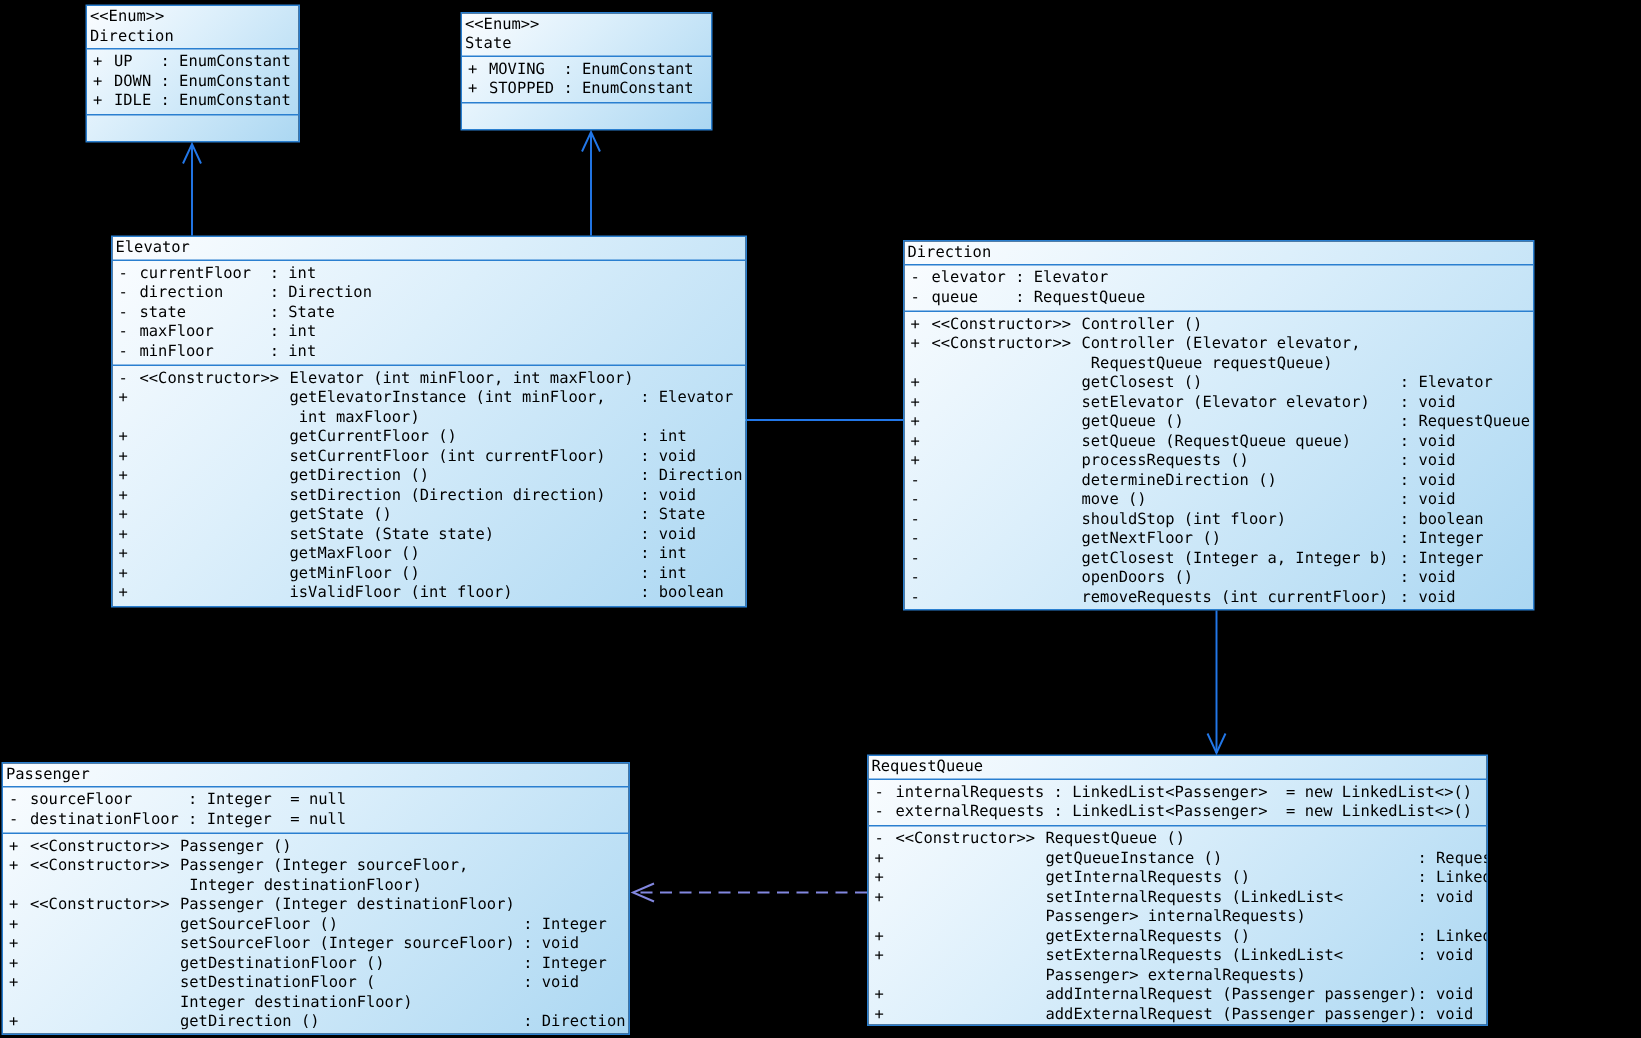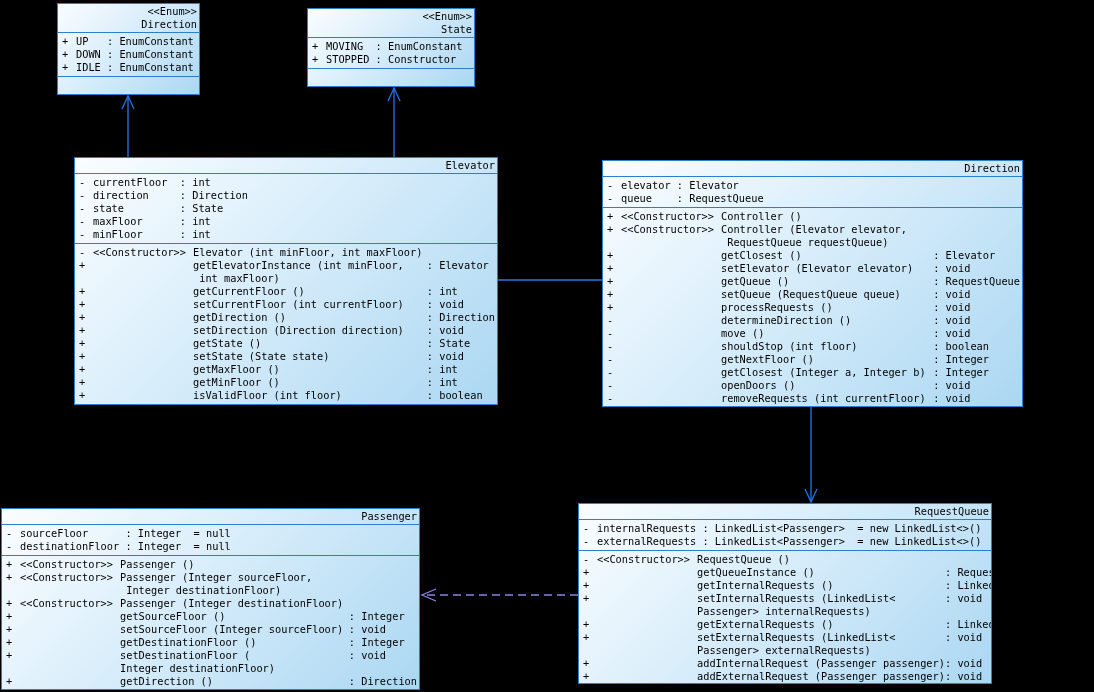--- a/index.html
+++ b/index.html
@@ -6,21 +6,21 @@
   #canvas{
     position:relative;width:1094px;height:692px;background:#000000;
     font-family:"DejaVu Sans Mono","Liberation Mono",monospace;
     font-size:10.3px;line-height:13px;color:#000;overflow:hidden;
   }
   .uml-class{
     position:absolute;display:flex;flex-direction:column;box-sizing:border-box;
     border:1px solid #2a7fd0;
     background:linear-gradient(135deg,#fbfdff 0%,#dcEFfb 40%,#abd7f2 100%);
   }
-  .title{text-align:right;padding:1px 2px;border-bottom:1px solid #2a7fd0;flex:0 0 auto;}
+  .title{text-align:left;padding:1px 2px;border-bottom:1px solid #2a7fd0;flex:0 0 auto;}
   .attrs{
     padding:2px 2px 2px 4px;border-bottom:1px solid #2a7fd0;
     display:grid;grid-template-columns:14px 1fr;align-content:start;flex:0 0 auto;
   }
   .methods{
     padding:2px 2px 2px 4px;flex:1 1 auto;
     display:grid;grid-template-columns:14px 100px 1fr max-content;
     align-content:start;align-items:start;overflow:hidden;
   }
   .vis,.txt,.st,.sig,.ret{white-space:pre;}
@@ -66,21 +66,21 @@
 
   <div class="uml-class" style="left:307px;top:8px;width:168px;height:79px;">
     <div class="title">
       <div>&lt;&lt;Enum&gt;&gt;</div>
       <div>State</div>
     </div>
     <div class="attrs">
         <div class="vis">+</div>
         <div class="txt">MOVING  : EnumConstant</div>
         <div class="vis">+</div>
-        <div class="txt">STOPPED : Constructor</div>
+        <div class="txt">STOPPED : EnumConstant</div>
       </div>
     <div class="methods"></div>
   </div>
 
   <div class="uml-class" style="left:57px;top:157px;width:424px;height:248px;margin-left:17px;">
     <div class="title">
       <div>Elevator</div>
     </div>
     <div class="attrs">
         <div class="vis">-</div>

